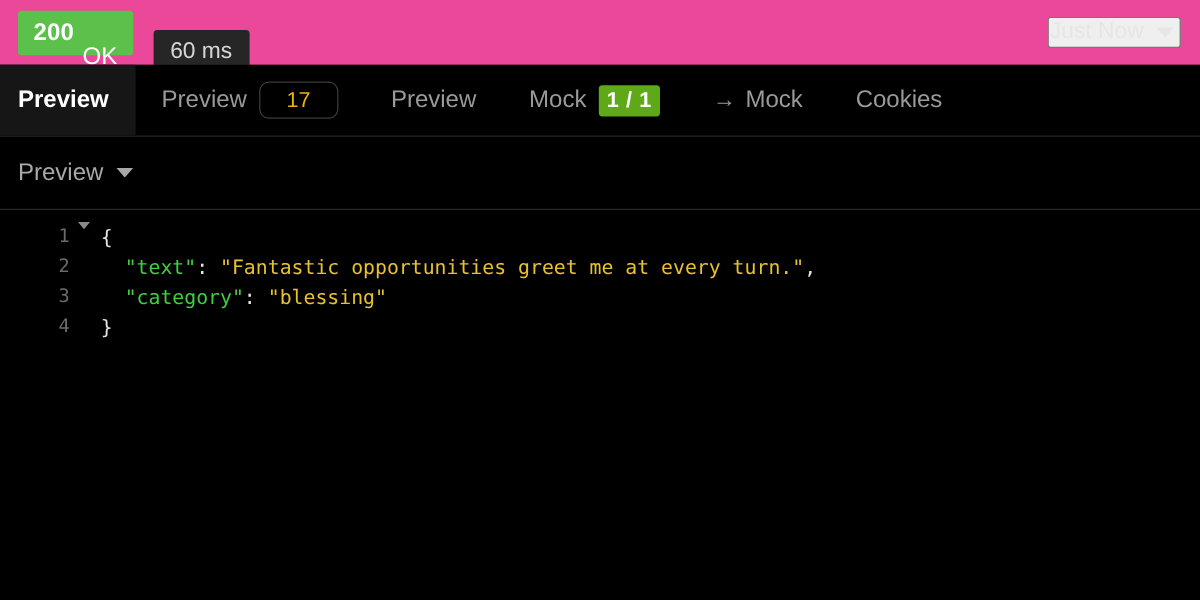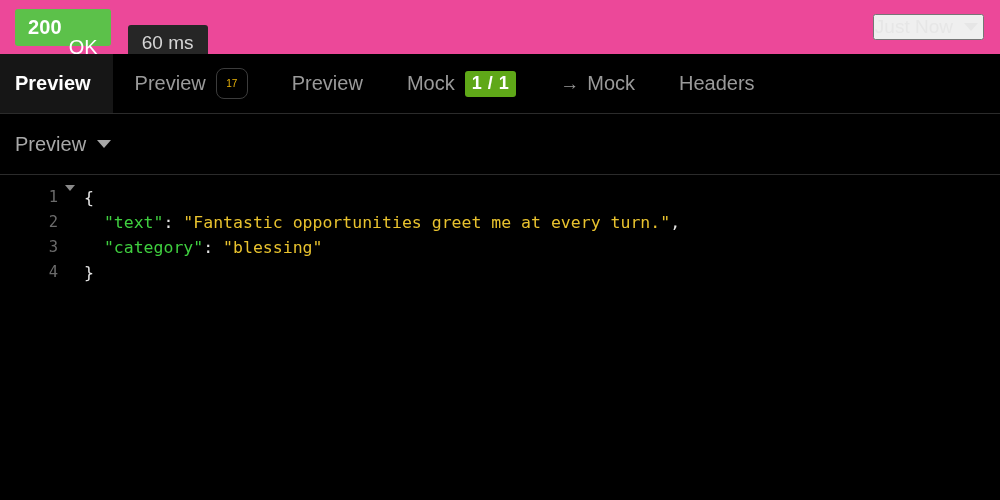--- a/index.html
+++ b/index.html
@@ -115,23 +115,23 @@
   }
 
   .count-box {
     border: 1px solid #3c3c3c;
     border-radius: 8px;
     min-width: 32px;
     height: 31px;
     display: flex;
     align-items: center;
     justify-content: center;
-    font-size: 10px;
+    font-size: 18px;
     color: #eab308;
-    padding: 0 6px;
+    padding: 0 22px;
   }
 
   .pass-badge {
     background: #5fa818;
     color: #ffffff;
     border-radius: 3px;
     height: 26px;
     display: flex;
     align-items: center;
     padding: 0 7px;
@@ -262,21 +262,21 @@
       </button>
       <button class="tab">
         <span>Mock</span>
         <span class="pass-badge">1 / 1</span>
       </button>
       <button class="tab">
         <span class="mock-arrow">→</span>
         <span>Mock</span>
       </button>
       <button class="tab">
-        <span>Headers</span>
+        <span>Cookies</span>
       </button>
     </div>
 
   <div class="view-bar">
     <button class="view-select">
       <span>Preview</span>
       <span class="caret-down"></span>
     </button>
   </div>
 

